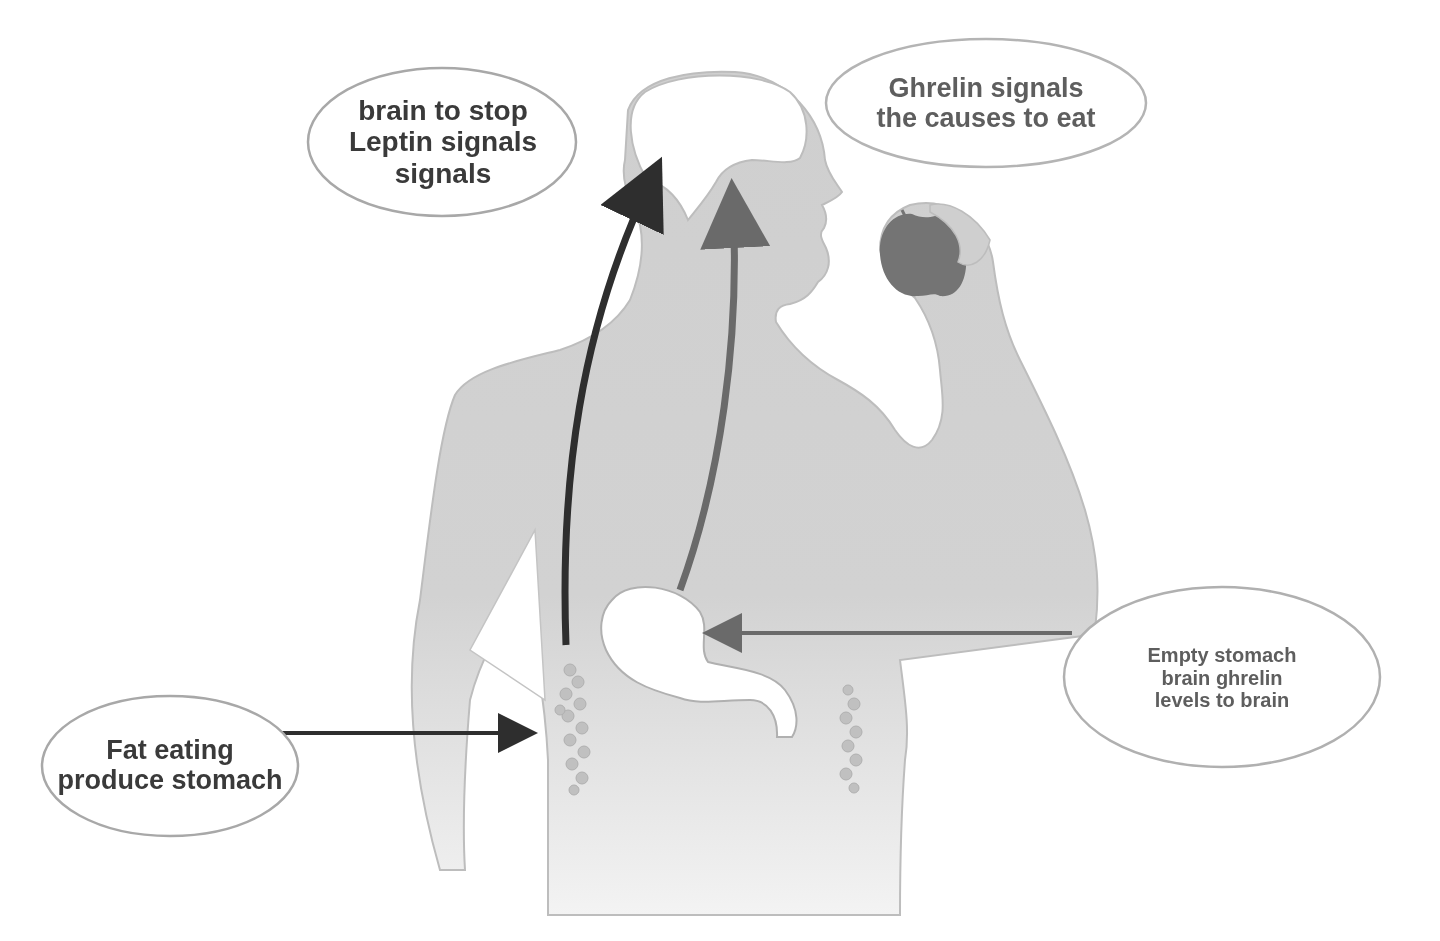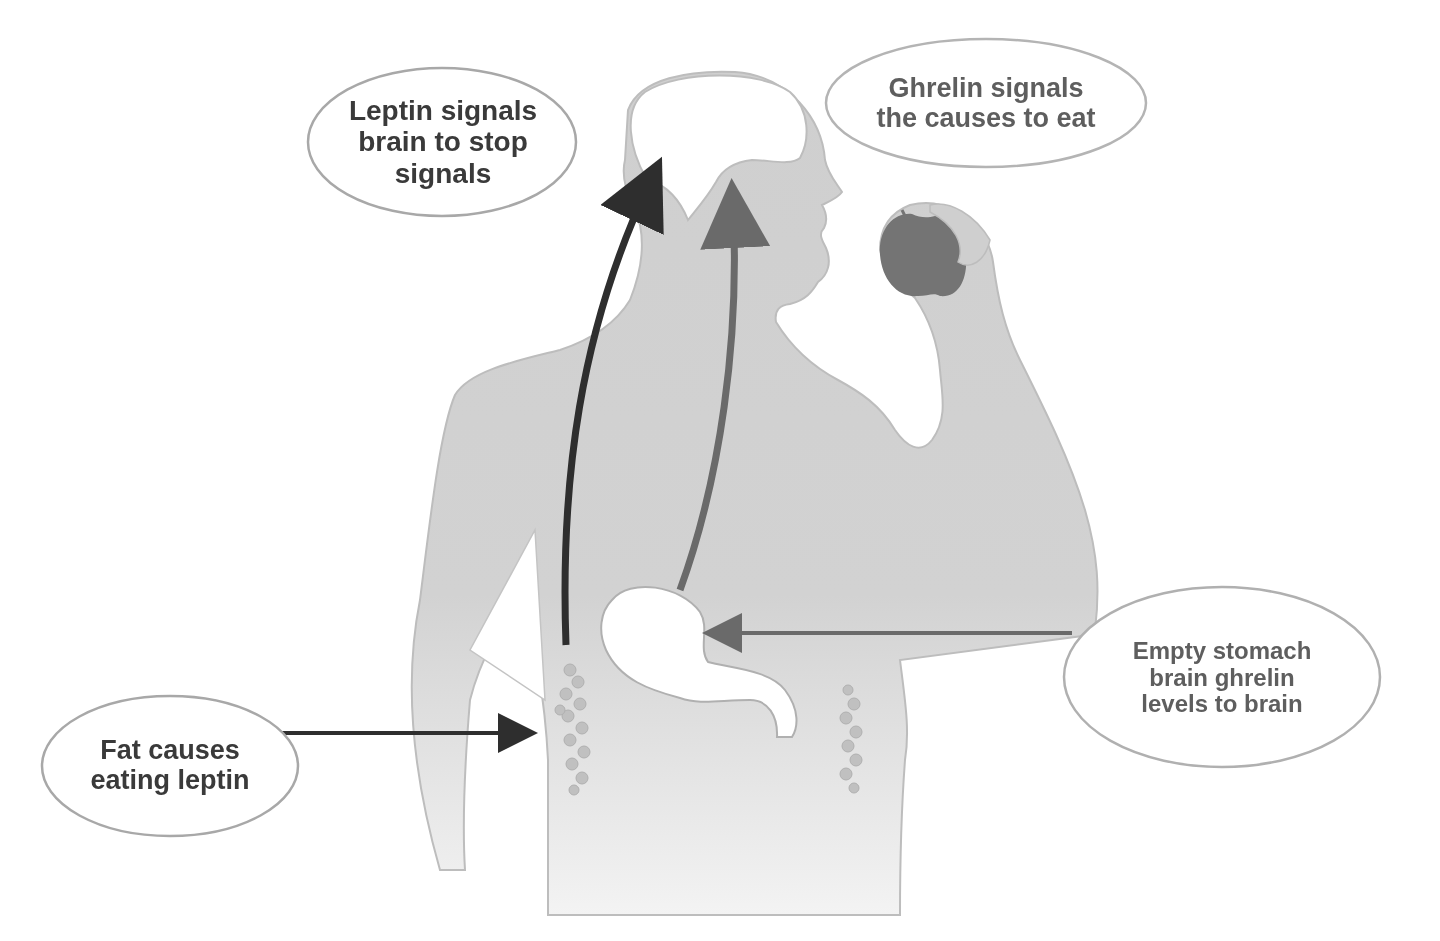--- a/index.html
+++ b/index.html
@@ -101,40 +101,40 @@
 
     <ellipse cx="442" cy="142" rx="134" ry="74" fill="#ffffff" stroke="#a8a8a8" stroke-width="2.5"></ellipse>
     <ellipse cx="986" cy="103" rx="160" ry="64" fill="#ffffff" stroke="#b4b4b4" stroke-width="2.5"></ellipse>
     <ellipse cx="1222" cy="677" rx="158" ry="90" fill="#ffffff" stroke="#b0b0b0" stroke-width="2.5"></ellipse>
     <ellipse cx="170" cy="766" rx="128" ry="70" fill="#ffffff" stroke="#a8a8a8" stroke-width="2.5"></ellipse>
   </svg>
 
   
   <div class="bubble dark" style="left:312px; top:84px; width:262px; height:116px; font-size:28px;">
     <div>
+      <span>brain to stop</span>
       <span>Leptin signals</span>
-      <span>brain to stop</span>
       <span>signals</span>
     </div>
   </div>
 
   <div class="bubble mid" style="left:836px; top:66px; width:300px; height:74px; font-size:27px;">
     <div>
       <span>Ghrelin signals</span>
       <span>the causes to eat</span>
     </div>
   </div>
 
-  <div class="bubble mid" style="left:1080px; top:628px; width:284px; height:100px; font-size:24px;">
+  <div class="bubble mid" style="left:1080px; top:628px; width:284px; height:100px; font-size:20px;">
     <div>
       <span>Empty stomach</span>
       <span>brain ghrelin</span>
       <span>levels to brain</span>
     </div>
   </div>
 
   <div class="bubble dark" style="left:52px; top:732px; width:236px; height:66px; font-size:27px;">
     <div>
-      <span>Fat causes</span>
-      <span>eating leptin</span>
+      <span>Fat eating</span>
+      <span>produce stomach</span>
     </div>
   </div>
 </div>
 
 </body></html>

